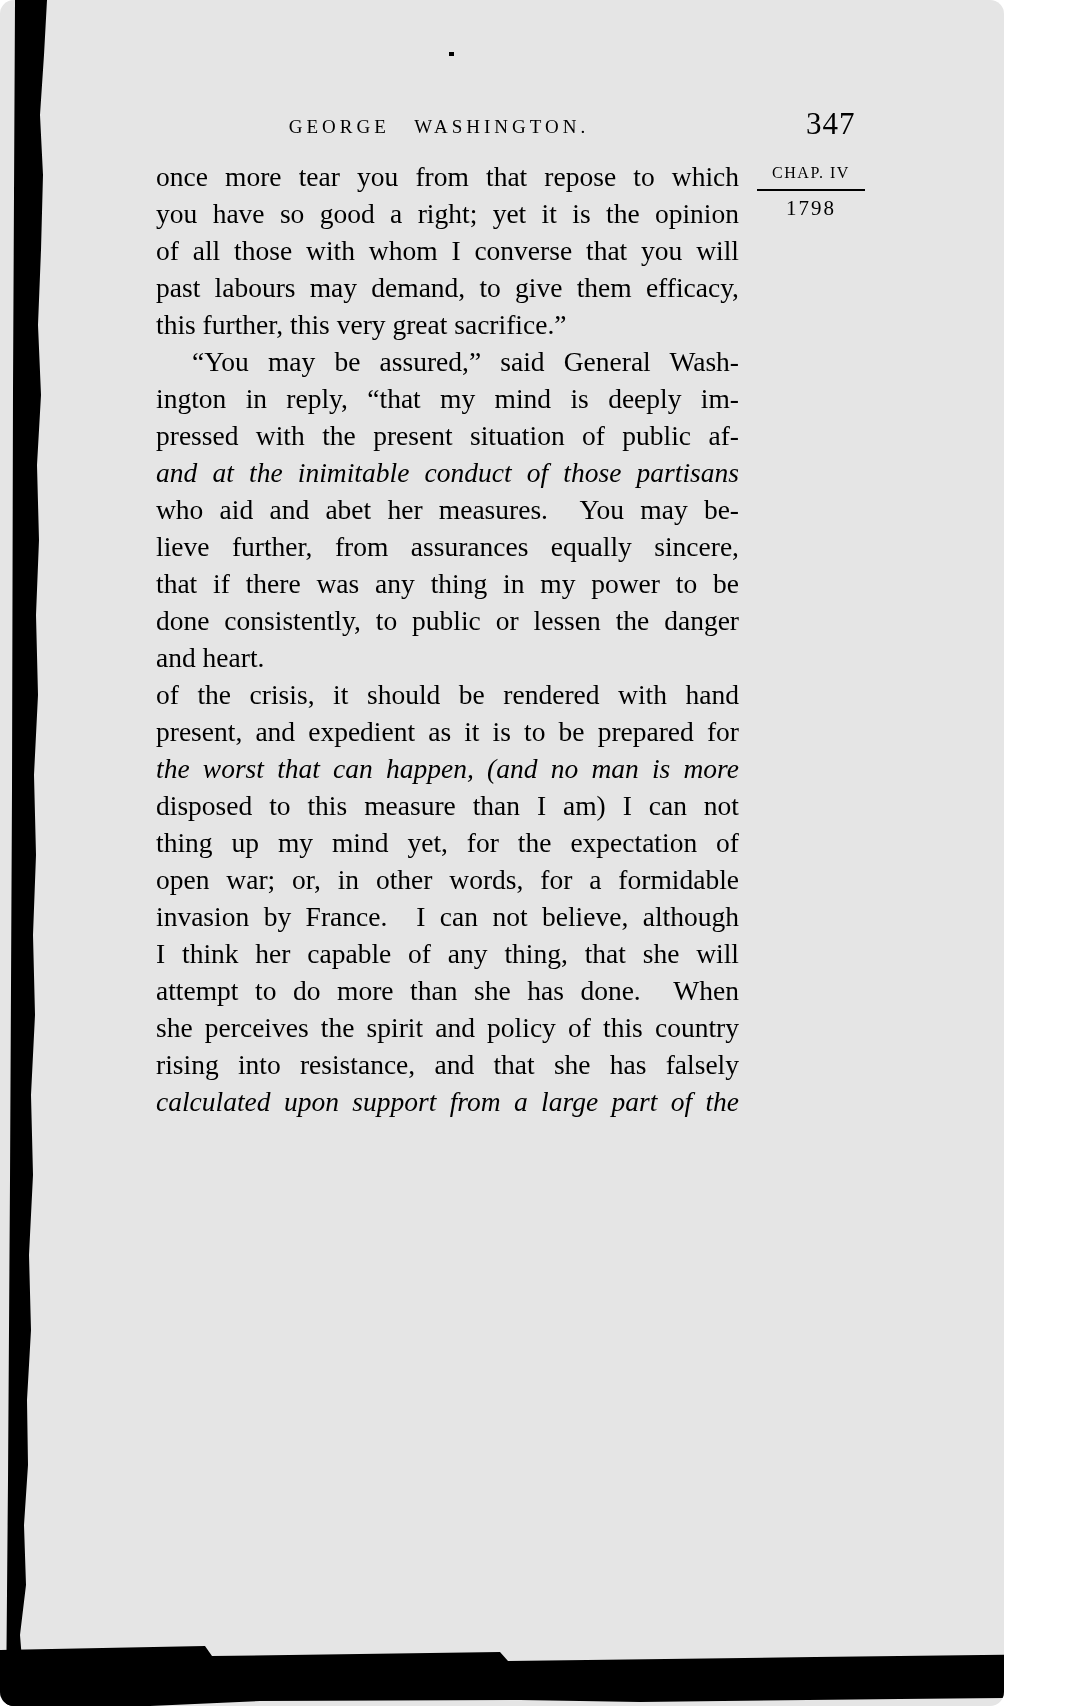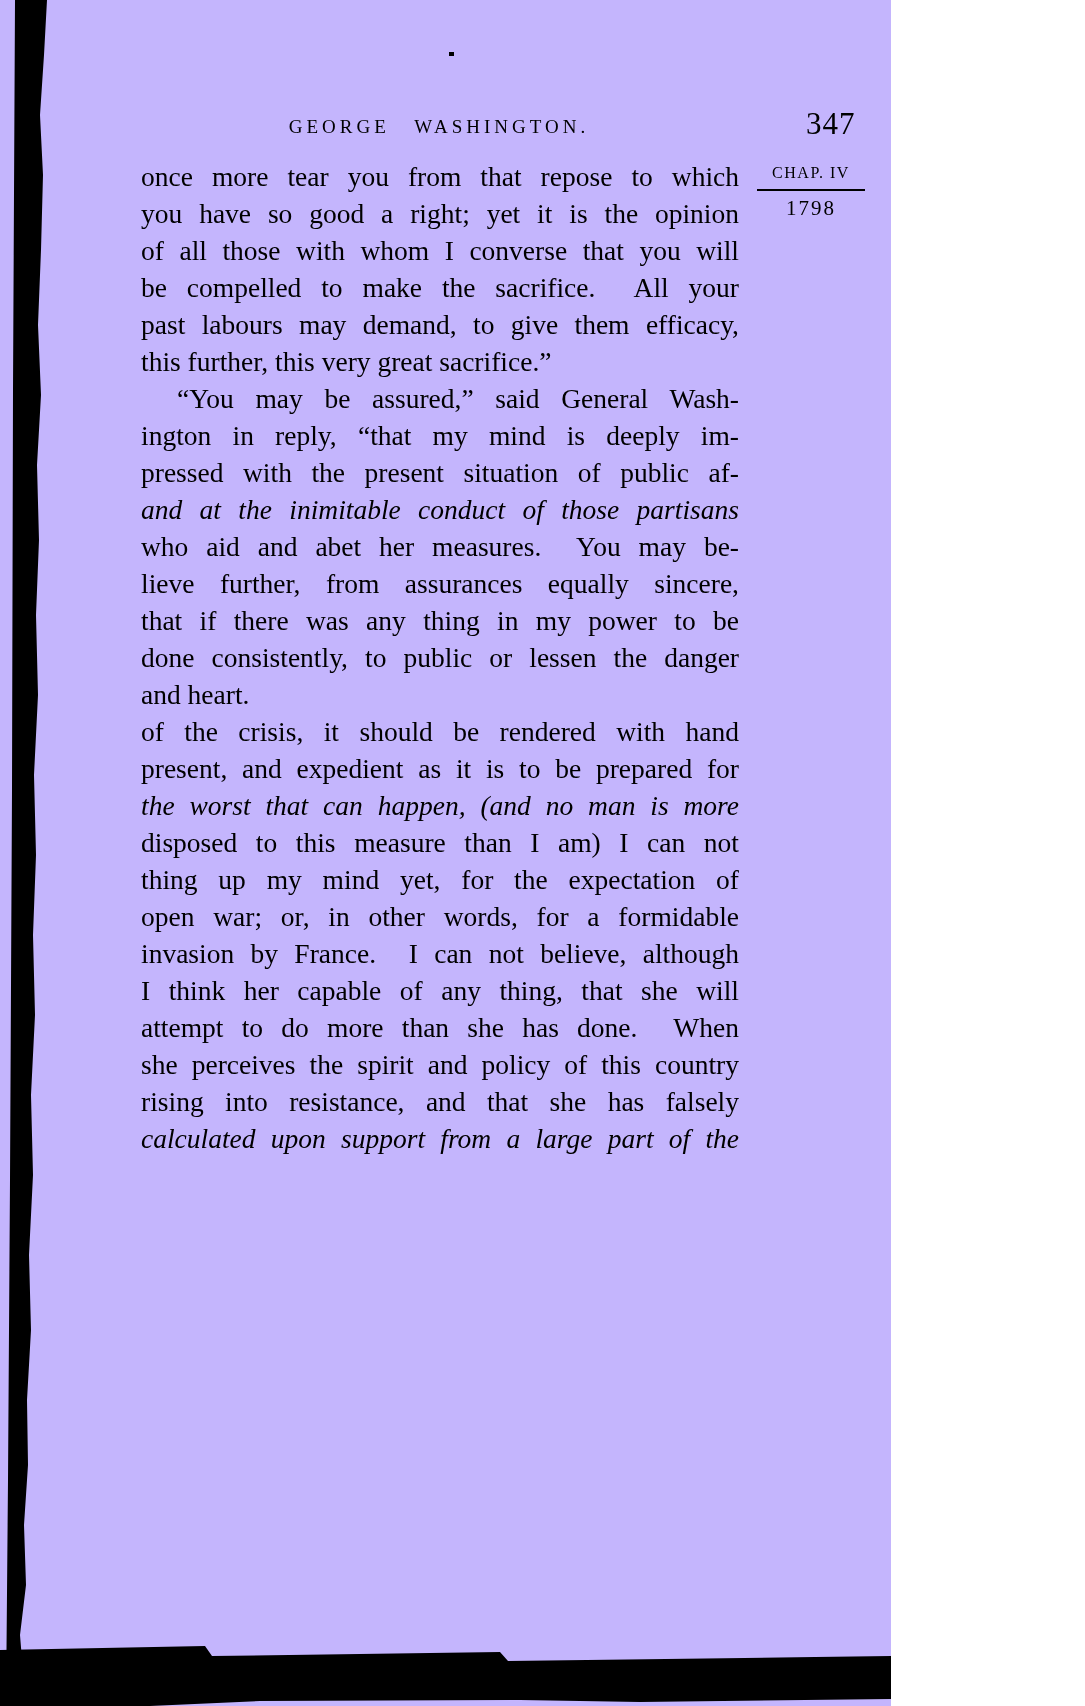--- a/index.html
+++ b/index.html
@@ -1,24 +1,25 @@
 <!DOCTYPE html>
 <html><head>
 <meta charset="utf-8">
 <style>
   * { margin: 0; padding: 0; box-sizing: border-box; }
   html, body { background: #ffffff; }
   body { font-family: "Liberation Serif", serif; color: #000; }
 
   .page {
     position: relative;
-    width: 891px;
+    width: 1004px;
     height: 1706px;
-    background: #c4b5fd;
+    background: #e5e5e5;
     overflow: hidden;
+    border-radius: 14px;
   }
 
   
   .scan-artifacts {
     position: absolute;
     inset: 0;
     width: 1085px;
     height: 1706px;
     pointer-events: none;
   }
@@ -86,20 +87,21 @@
     width: 598px;
     font-size: 27.5px;
     line-height: 37px;
   }
   .line {
     white-space: pre-wrap;
     text-align: justify;
     text-align-last: justify;
     height: 37px;
     overflow: visible;
+    margin-left: 15px;
   }
   .line.end { text-align-last: left; }
   .line.indent { padding-left: 36px; }
   .line.italic { font-style: italic; }
 </style>
 </head>
 <body>
 
 <div class="page">
 
@@ -123,21 +125,20 @@
   <aside class="sidenote">
     <div class="chap">CHAP. IV</div>
     <div class="rule"></div>
     <div class="year">1798</div>
   </aside>
 
   <main class="text-block" id="body-text">
       <div class="line">once more tear you from that repose to which</div>
       <div class="line">you have so good a right; yet it is the opinion</div>
       <div class="line">of all those with whom I converse that you will</div>
-      <div class="line">be compelled to make the sacrifice.  All your</div>
       <div class="line">past labours may demand, to give them efficacy,</div>
       <div class="line end">this further, this very great sacrifice.”</div>
       <div class="line indent">“You may be assured,” said General Wash-</div>
       <div class="line">ington in reply, “that my mind is deeply im-</div>
       <div class="line">pressed with the present situation of public af-</div>
       <div class="line italic">and at the inimitable conduct of those partisans</div>
       <div class="line">who aid and abet her measures.  You may be-</div>
       <div class="line">lieve further, from assurances equally sincere,</div>
       <div class="line">that if there was any thing in my power to be</div>
       <div class="line">done consistently, to public or lessen the danger</div>

